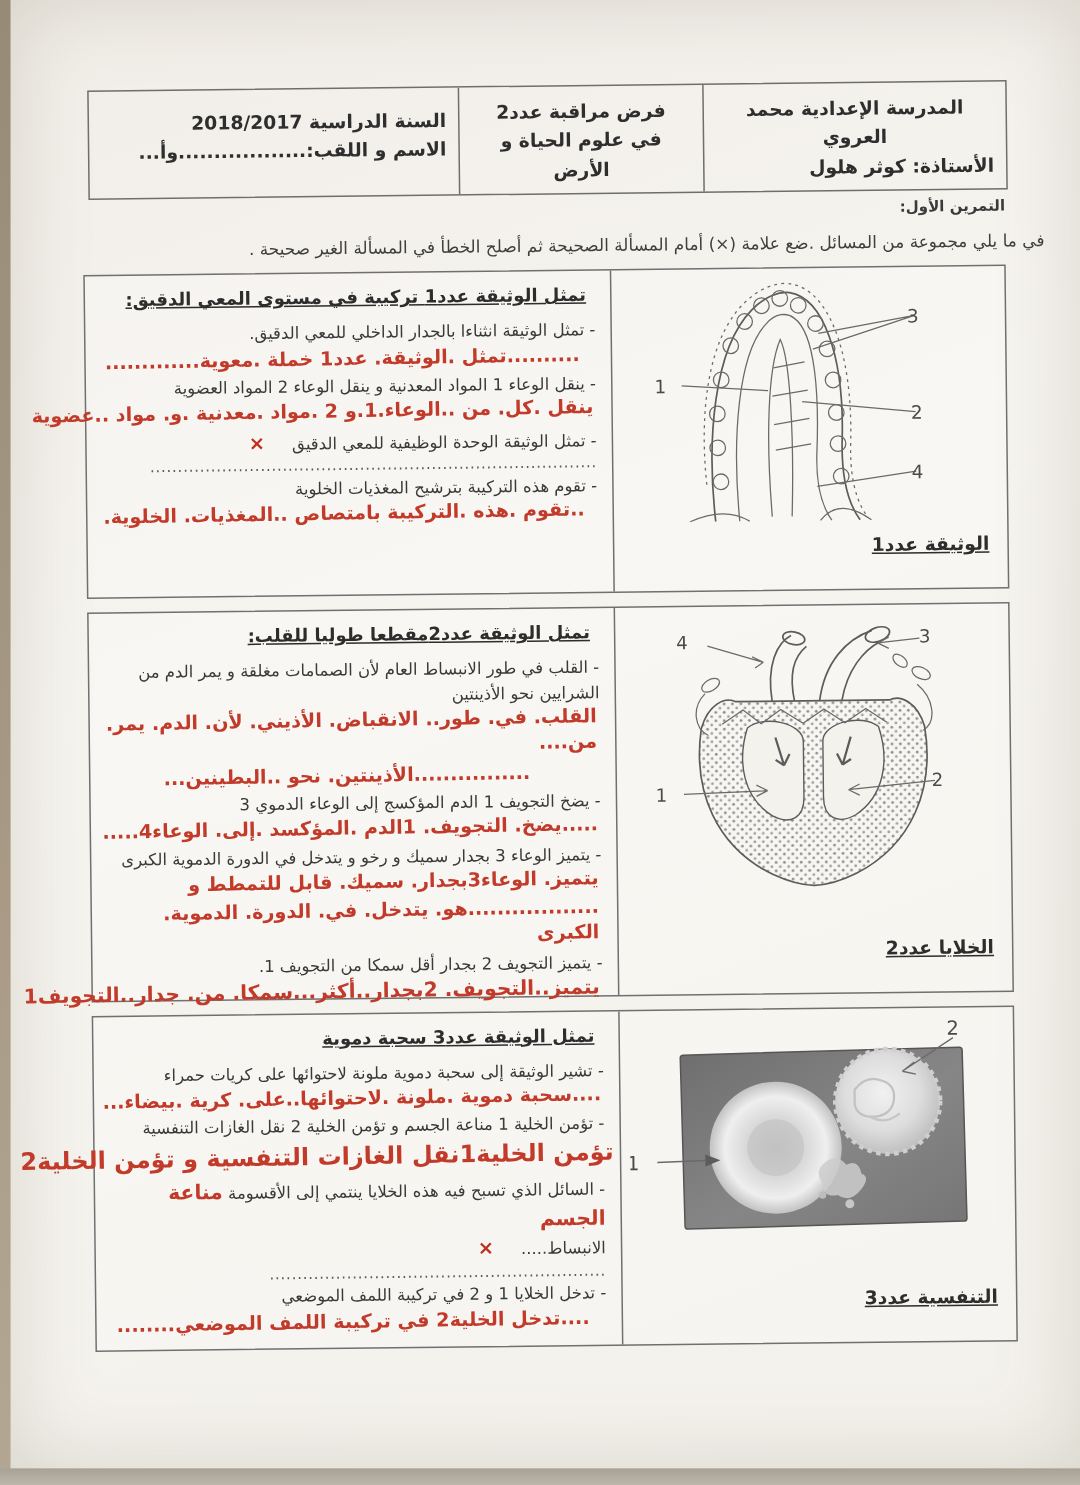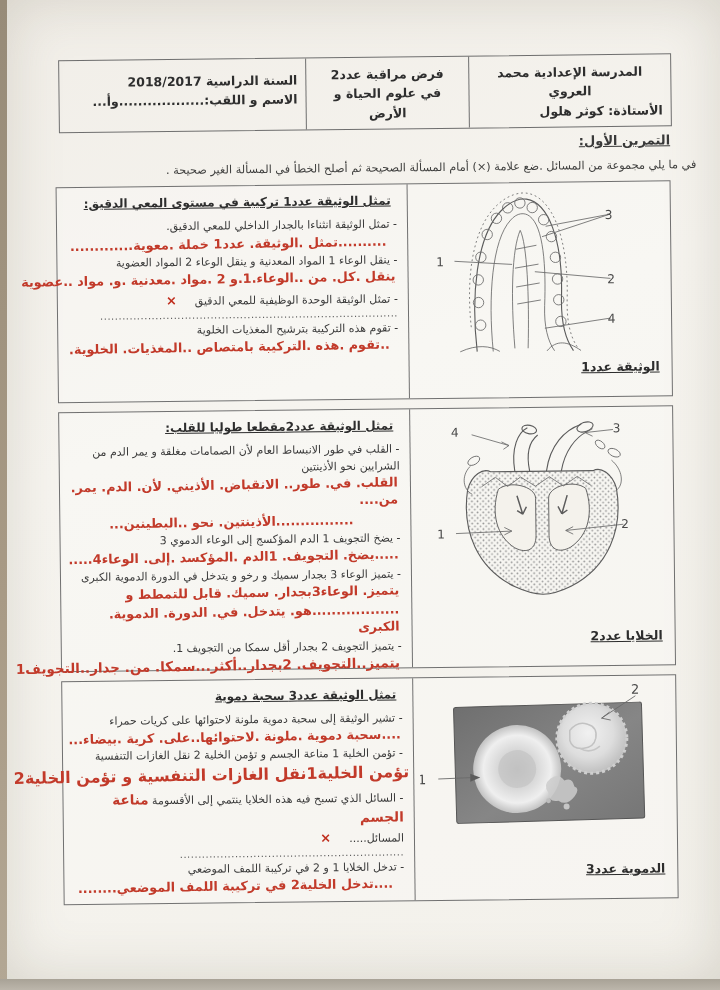--- a/index.html
+++ b/index.html
@@ -23,22 +23,22 @@
 
   
   .header{display:flex;direction:rtl;margin:57px 44px 0 56px;border:1.2px solid #6e6e6e;}
   .hcell{padding:7px 8px 6px;font-weight:bold;font-size:12.5px;line-height:1.55;color:#2e2e2e;}
   .hcell + .hcell{border-left:none;border-right:1.2px solid #6e6e6e;}
   .cell-school{width:33%;text-align:center;}
   .cell-school .sub{text-align:right;}
   .cell-exam{width:26%;text-align:center;}
   .cell-info{width:41%;text-align:right;padding-top:12px;}
 
-  .exercise-title{margin:6px 46px 0 0;font-weight:bold;font-size:13px;
-    text-decoration:underline;width:-moz-fit-content;width:fit-content;}
+  .exercise-title{margin:6px 46px 0 0;font-weight:bold;font-size:10px;
+    width:-moz-fit-content;width:fit-content;}
   .instruction{margin:11px 20px 0 10px;font-size:11.3px;color:#40403f;}
 
   
   .box{display:flex;direction:rtl;margin:9px 46px 8px 52px;border:1.2px solid #707070;
     overflow:visible;background:rgba(255,255,255,.25);}
   .box1{min-height:214px;}
   .box2{min-height:248px;}
   .box3{min-height:220px;}
   .text-cell{flex:1;padding:7px 10px 6px 4px;overflow:visible;}
   .fig-cell{width:258px;flex:none;border-left:1.2px solid #707070;position:relative;padding:2px;}
@@ -233,37 +233,37 @@
             <path d="M160,70 q10,6 20,-2" fill="none" stroke="#c6c6c6" stroke-width="1.5"></path>
             <path d="M130,100 q8,-6 14,2 q8,-4 10,6 q6,2 0,10 q-8,10 -16,4 q-10,2 -10,-8 q-6,-8 2,-14 z" fill="#cccccc" opacity=".85"></path>
             <circle cx="146" cy="128" r="3" fill="#c6c6c6"></circle>
               <circle cx="128" cy="122" r="2.4" fill="#bdbdbd"></circle>
             <path class="skthin" d="M216,18 L182,40 M182,40 L190,34 M182,40 L191,42"></path>
             <path class="skthin" d="M18,99 L50,98"></path>
             <polygon points="50,94 60,98 50,102" fill="#5c5c5c"></polygon>
             <text class="figlabel" x="220" y="16">2</text>
             <text class="figlabel" x="6" y="104">1</text>
           </svg>
-          <div class="caption">الدموية عدد3</div>
+          <div class="caption">التنفسية عدد3</div>
         </div>
         <div class="text-cell">
           <div class="sec-title">تمثل الوثيقة عدد3 سحبة دموية</div>
           <div class="item">
             <div class="stmt">- تشير الوثيقة إلى سحبة دموية ملونة لاحتوائها على كريات حمراء</div>
             <div class="corr">....سحبة دموية .ملونة .لاحتوائها..على. كرية .بيضاء...</div>
           </div>
           <div class="item">
             <div class="stmt">- تؤمن الخلية 1 مناعة الجسم و تؤمن الخلية 2 نقل الغازات التنفسية</div>
             <div class="corr huge">تؤمن الخلية1نقل الغازات التنفسية و تؤمن الخلية2</div>
           </div>
           <div class="item">
             <div class="stmt">
               <span>- السائل الذي تسبح فيه هذه الخلايا ينتمي إلى الأقسومة</span>
               <span class="overlay">مناعة الجسم</span><br>
-              <span>المسائل.....</span><span class="mark">×</span>
+              <span>الانبساط.....</span><span class="mark">×</span>
             </div>
             <div class="dots">.............................................................</div>
           </div>
           <div class="item">
             <div class="stmt">- تدخل الخلايا 1 و 2 في تركيبة اللمف الموضعي</div>
             <div class="corr center">....تدخل الخلية2 في تركيبة اللمف الموضعي........</div>
           </div>
         </div>
       </div>
 

